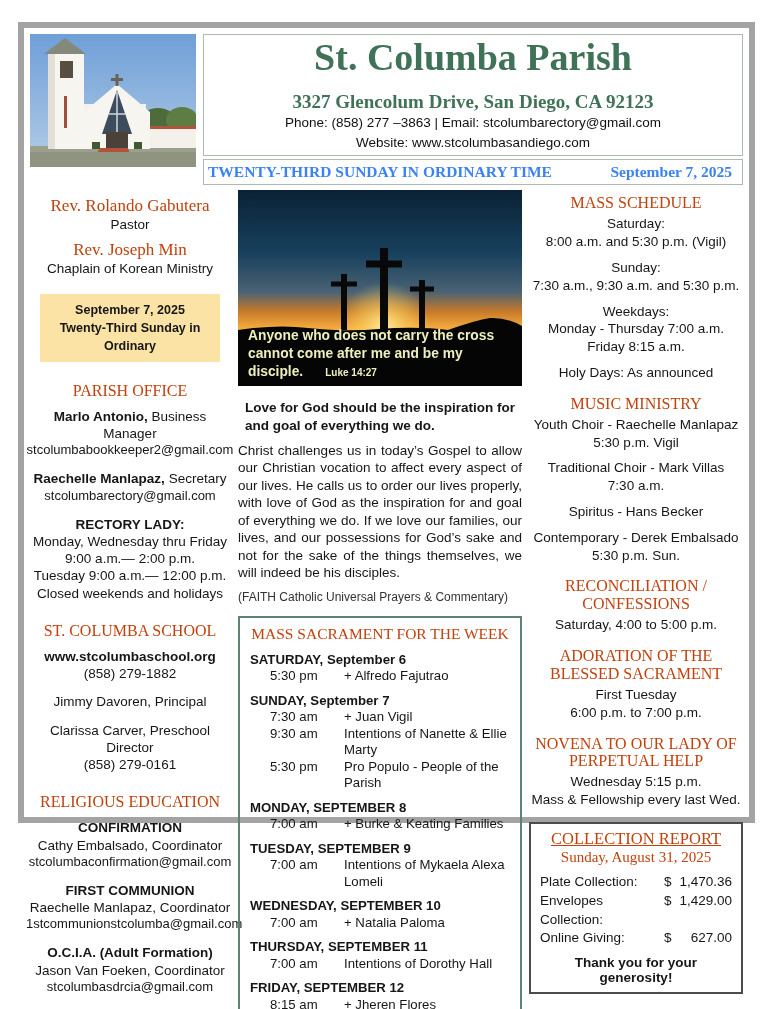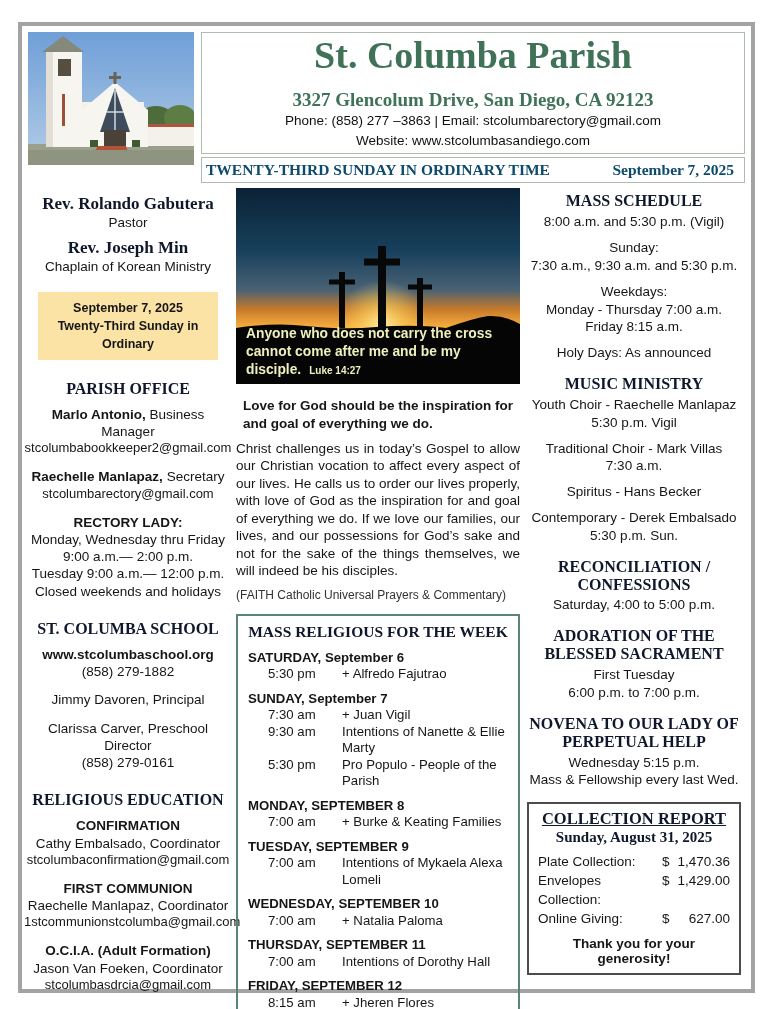--- a/index.html
+++ b/index.html
@@ -1,55 +1,55 @@
 <!DOCTYPE html>
 <html><head>
 <meta charset="utf-8">
 <style>
   html,body{margin:0;padding:0;background:#fff;}
   body{width:768px;height:1009px;position:relative;overflow:hidden;
        font-family:"Liberation Sans",sans-serif;color:#161616;}
-  .frame{position:absolute;left:18px;top:22px;width:737px;height:971px;
-         box-sizing:border-box;border:4px solid #a3a3a3;background:#fff;}
+  .frame{position:absolute;left:18px;top:22px;width:737px;height:801px;
+         box-sizing:border-box;border:6px solid #a3a3a3;background:#fff;}
   
   .header-row{display:flex;gap:7px;margin:6px 6px 0 6px;}
   .church-photo{width:166px;height:133px;flex:none;}
   .header-main{flex:1;display:flex;flex-direction:column;gap:3px;}
   .header-box{border:1px solid #aebbaf;text-align:center;padding:1px 0 3px;}
   .h-title{font-family:"Liberation Serif",serif;font-weight:bold;color:#3f7257;
            font-size:38px;line-height:1.12;}
   .h-addr{font-family:"Liberation Serif",serif;font-weight:bold;color:#3f7257;
           font-size:19px;line-height:1.2;margin-top:12px;}
   .h-contact,.h-web{font-size:13.5px;line-height:1.45;color:#101010;}
   .banner-box{border:1px solid #aebbaf;display:flex;justify-content:space-between;
               align-items:center;padding:3px 10px 3px 4px;
-              font-family:"Liberation Serif",serif;font-weight:bold;color:#0c4a6e;
+              font-family:"Liberation Serif",serif;font-weight:bold;color:#3b82f6;
               font-size:15.5px;flex:none;}
   
   .columns{position:relative;margin-top:5px;height:812px;}
   .col-left{position:absolute;left:2px;top:0;width:208px;text-align:center;}
   .col-mid{position:absolute;left:214px;top:0;width:284px;}
   .col-right{position:absolute;left:505px;top:0;width:214px;text-align:center;}
-  .gh{font-family:"Liberation Serif",serif;font-weight:bold;color:#0f172a;}
+  .gh{font-family:"Liberation Serif",serif;font-weight:normal;color:#c2410c;}
   .b{font-weight:bold;}
   
   .clergy-name{font-size:17px;margin-top:6px;}
   .clergy-role{font-size:13.5px;line-height:1.3;}
   .clergy2{}
   .date-box{background:#fbe3a6;margin:16px 14px 0 14px;padding:7px 2px;
             font-size:12.5px;font-weight:bold;line-height:1.45;}
   .sec-title{font-size:16px;margin:20px 0 8px;}
   .line{font-size:13.5px;line-height:1.28;}
   .email{font-size:13px;line-height:1.3;}
   .blk{margin-bottom:11px;}
   
   .cross-image{position:relative;width:284px;height:196px;}
   .img-caption{position:absolute;left:10px;right:6px;bottom:5px;color:#eef0bc;
                font-weight:bold;font-size:13.8px;line-height:1.32;text-align:left;}
-  .img-ref{font-size:10px;margin-left:8px;}
+  .img-ref{font-size:10px;margin-left:22px;}
   .lead{font-weight:bold;font-size:13.5px;line-height:1.3;margin:13px 7px 7px;}
   .gospel-body{font-size:13.5px;line-height:1.3;text-align:justify;margin:0;}
   .credit{font-size:12px;color:#333;margin:8px 0 0;}
   .intentions-box{border:2px solid #5d8373;margin-top:12px;box-sizing:border-box;
                   height:422px;padding:7px 10px 6px;overflow:hidden;}
   .mi-head{font-size:15.5px;text-align:center;margin:0 0 9px;}
   .mi-day{margin-bottom:8px;}
   .mi-day-name{font-weight:bold;font-size:13.2px;line-height:1.25;}
   .mi-entry{display:flex;font-size:13.2px;line-height:1.25;}
   .mi-time{flex:none;width:74px;padding-left:20px;box-sizing:content-box;}
@@ -218,21 +218,21 @@
           </g>
         </svg>
         <div class="img-caption"><span>Anyone who does not carry the cross cannot come after me and be my disciple.</span><span class="img-ref">Luke 14:27</span></div>
       </div>
 
       <p class="lead">Love for God should be the inspiration for and goal of everything we do.</p>
       <p class="gospel-body">Christ challenges us in today’s Gospel to allow our Christian vocation to affect every aspect of our lives. He calls us to order our lives properly, with love of God as the inspiration for and goal of everything we do. If we love our families, our lives, and our possessions for God’s sake and not for the sake of the things themselves, we will indeed be his disciples.</p>
       <p class="credit">(FAITH Catholic Universal Prayers &amp; Commentary)</p>
 
       <div class="intentions-box">
-        <div class="gh mi-head">MASS RELIGIOUS FOR THE WEEK</div>
+        <div class="gh mi-head">MASS SACRAMENT FOR THE WEEK</div>
 
         <div class="mi-day">
           <div class="mi-day-name">SATURDAY, September 6</div>
           <div class="mi-entry">
               <span class="mi-time">5:30 pm</span>
               <span class="mi-txt">+ Alfredo Fajutrao</span>
             </div>
         </div>
         <div class="mi-day">
           <div class="mi-day-name">SUNDAY, September 7</div>
@@ -284,20 +284,21 @@
               <span class="mi-txt">+ Jheren Flores</span>
             </div>
         </div>
 
       </div>
     </div>
 
     <div class="col-right">
       <div class="gh r-head">MASS SCHEDULE</div>
       <div class="grp">
+          <div>Saturday:</div>
           <div>8:00 a.m. and 5:30 p.m. (Vigil)</div>
         </div>
       <div class="grp">
           <div>Sunday:</div>
           <div>7:30 a.m., 9:30 a.m. and 5:30 p.m.</div>
         </div>
       <div class="grp">
           <div>Weekdays:</div>
           <div>Monday - Thursday 7:00 a.m.</div>
           <div>Friday 8:15 a.m.</div>

